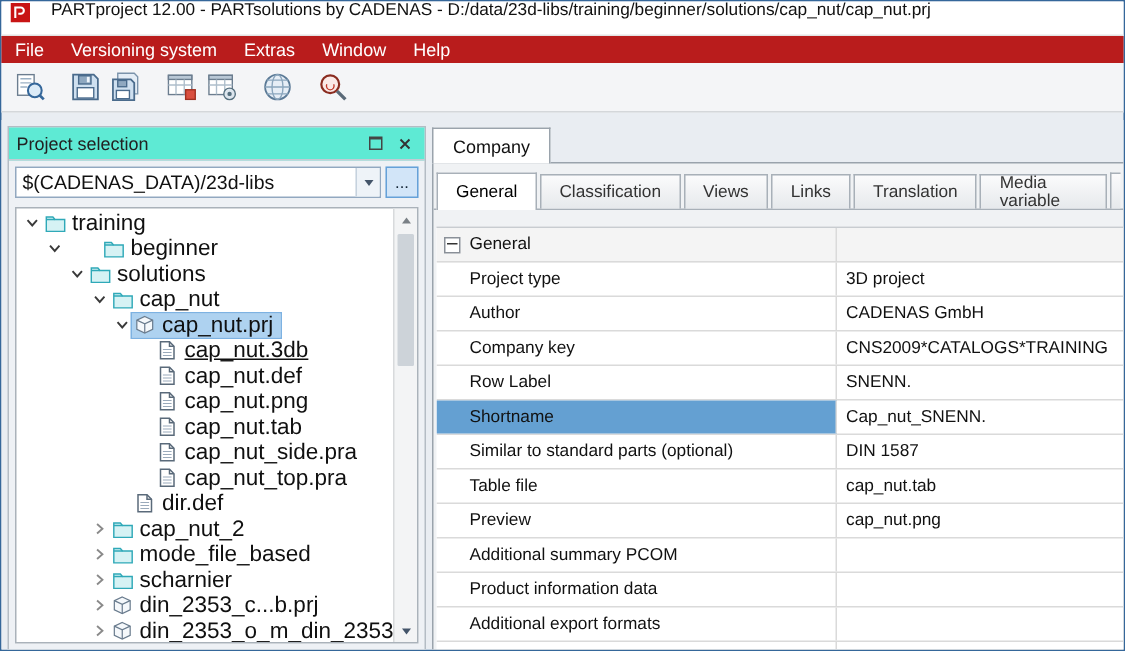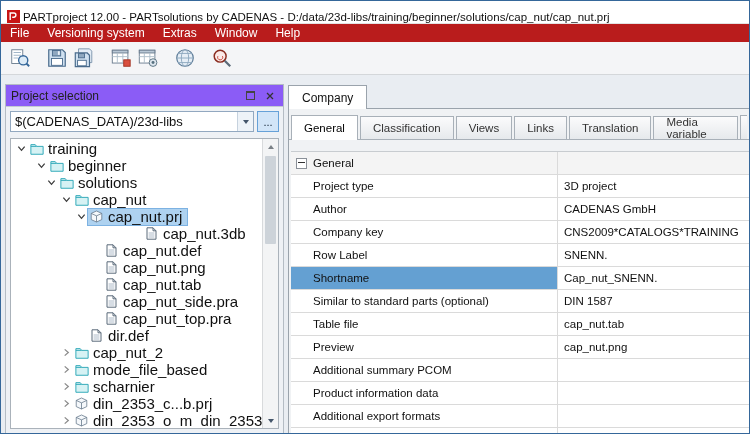--- a/index.html
+++ b/index.html
@@ -1,39 +1,39 @@
 <!DOCTYPE html>
 <html><head>
 <meta charset="utf-8">
 <style>
   html,body{margin:0;padding:0;}
   body{width:750px;height:434px;overflow:hidden;position:relative;background:#fff;
        font-family:"Liberation Sans",sans-serif;font-size:12px;color:#111;}
   .window{position:absolute;inset:0;border:1px solid #35679a;box-sizing:border-box;background:#e9edf2;}
 
   
-  .titlebar{height:22px;background:#fff;display:flex;align-items:flex-end;gap:3px;padding:0 5px;border-bottom:1px solid #e3e3e3;}
+  .titlebar{height:22px;background:#fff;display:flex;align-items:flex-start;gap:14px;padding:0 5px;border-bottom:1px solid #e3e3e3;}
   .app-icon{width:14px;height:14px;display:inline-flex;align-items:center;justify-content:center;flex:0 0 auto;}
   .title-text{font-size:11.5px;white-space:nowrap;overflow:hidden;}
 
   
   .menubar{height:18px;background:#b91c1c;display:flex;align-items:stretch;color:#fff;}
   .menu-item{display:flex;align-items:center;padding:0 9px;font-size:12px;cursor:default;}
 
   
   .toolbar{height:32px;background:#f4f5f7;border-bottom:1px solid #d4d7da;display:flex;align-items:center;padding:0 5px;}
   .tb-btn{width:27px;height:27px;display:flex;align-items:center;justify-content:center;border-radius:2px;}
   .tb-gap{width:10px;height:1px;}
 
   
   .main{position:absolute;top:79px;left:0;right:0;bottom:0;background:#e9edf2;overflow:hidden;}
 
   
   .left-panel{position:absolute;left:4px;top:4px;width:279px;bottom:-1px;background:#eef1f5;border:1px solid #b4bcc4;display:flex;flex-direction:column;box-sizing:border-box;}
-  .panel-header{height:21px;flex:0 0 21px;background:#8b5cf6;border-bottom:1px solid #c4cbd3;display:flex;align-items:center;padding:0 5px;}
+  .panel-header{height:21px;flex:0 0 21px;background:#5eead4;border-bottom:1px solid #c4cbd3;display:flex;align-items:center;padding:0 5px;}
   .panel-title{flex:1;font-size:12px;color:#222;}
   .ph-btn{width:17px;height:16px;display:flex;align-items:center;justify-content:center;margin-left:2px;color:#333;}
   .float-glyph{width:7px;height:6px;border:1px solid #444;border-top-width:2px;display:inline-block;}
   .path-row{flex:0 0 29px;display:flex;align-items:center;padding:0 4px;gap:3px;}
   .combo{flex:1;height:21px;background:#fff;border:1px solid #92a8c0;display:flex;align-items:stretch;box-sizing:border-box;}
   .combo-text{flex:1;font-size:13px;padding-left:4px;display:flex;align-items:center;white-space:nowrap;overflow:hidden;}
   .combo-btn{width:15px;display:flex;align-items:center;justify-content:center;border-left:1px solid #c6d2de;background:#eef3f8;}
   .arrow-down{width:0;height:0;border-left:3.5px solid transparent;border-right:3.5px solid transparent;border-top:4px solid #44556a;}
   .browse-btn{width:22px;height:21px;background:#d2e5f8;border:1px solid #66a1d8;font-size:11px;display:flex;align-items:center;justify-content:center;box-sizing:border-box;color:#123;}
   .tree-wrap{flex:1;margin:2px 4px 4px 4px;background:#fff;border:1px solid #aab2ba;position:relative;overflow:hidden;}
@@ -188,21 +188,21 @@
               <span class="row-core">
                 <span class="tw-icon">
                   <svg width="14" height="12" viewBox="0 0 16 13">
                     <path d="M1 1.5h5l1.6 2H15v9H1z" fill="#d6f2f4" stroke="#2fa9b8" stroke-width="1.1"></path>
                     <path d="M1 3.5h6.6" stroke="#2fa9b8" stroke-width="1.1" fill="none"></path>
                   </svg>
                 </span>
                 <span class="tw-label">training</span>
               </span>
             </div>
-            <div class="tree-row" style="padding-left: 24px;">
+            <div class="tree-row" style="padding-left: 19px; gap: 24px;">
               <span class="tw-exp">
                 <svg width="9" height="9" viewBox="0 0 10 10">
                   <path d="M1.5 3l3.5 4 3.5-4" fill="none" stroke="#3a3a3a" stroke-width="1.4"></path>
                 </svg>
               </span>
               <span class="row-core">
                 <span class="tw-icon">
                   <svg width="14" height="12" viewBox="0 0 16 13">
                     <path d="M1 1.5h5l1.6 2H15v9H1z" fill="#d6f2f4" stroke="#2fa9b8" stroke-width="1.1"></path>
                     <path d="M1 3.5h6.6" stroke="#2fa9b8" stroke-width="1.1" fill="none"></path>
@@ -252,21 +252,21 @@
               <span class="row-core">
                 <span class="tw-icon">
                   <svg width="13" height="13" viewBox="0 0 16 16">
                     <path d="M8 1.2L14.5 4.2v7.6L8 14.8 1.5 11.8V4.2z" fill="#f5f8fb" stroke="#6a7c8e"></path>
                     <path d="M1.5 4.2L8 7.2l6.5-3M8 7.2v7.6" fill="none" stroke="#6a7c8e"></path>
                   </svg>
                 </span>
                 <span class="tw-label">cap_nut.prj</span>
               </span>
             </div>
-            <div class="tree-row" style="padding-left: 119px;">
+            <div class="tree-row" style="padding-left: 79px; text-decoration: underline;">
               <span class="tw-exp"></span>
               <span class="row-core">
                 <span class="tw-icon">
                   <svg width="11" height="13" viewBox="0 0 11 13">
                     <path d="M1 .8h6l3 3v8.4H1z" fill="#fff" stroke="#5a6a7a"></path>
                     <path d="M7 .8v3h3" fill="none" stroke="#5a6a7a"></path>
                     <path d="M2.6 6h5.8M2.6 8h5.8M2.6 10h5.8" stroke="#9aaabb" stroke-width="0.8"></path>
                   </svg>
                 </span>
                 <span class="tw-label">cap_nut.3db</span>

